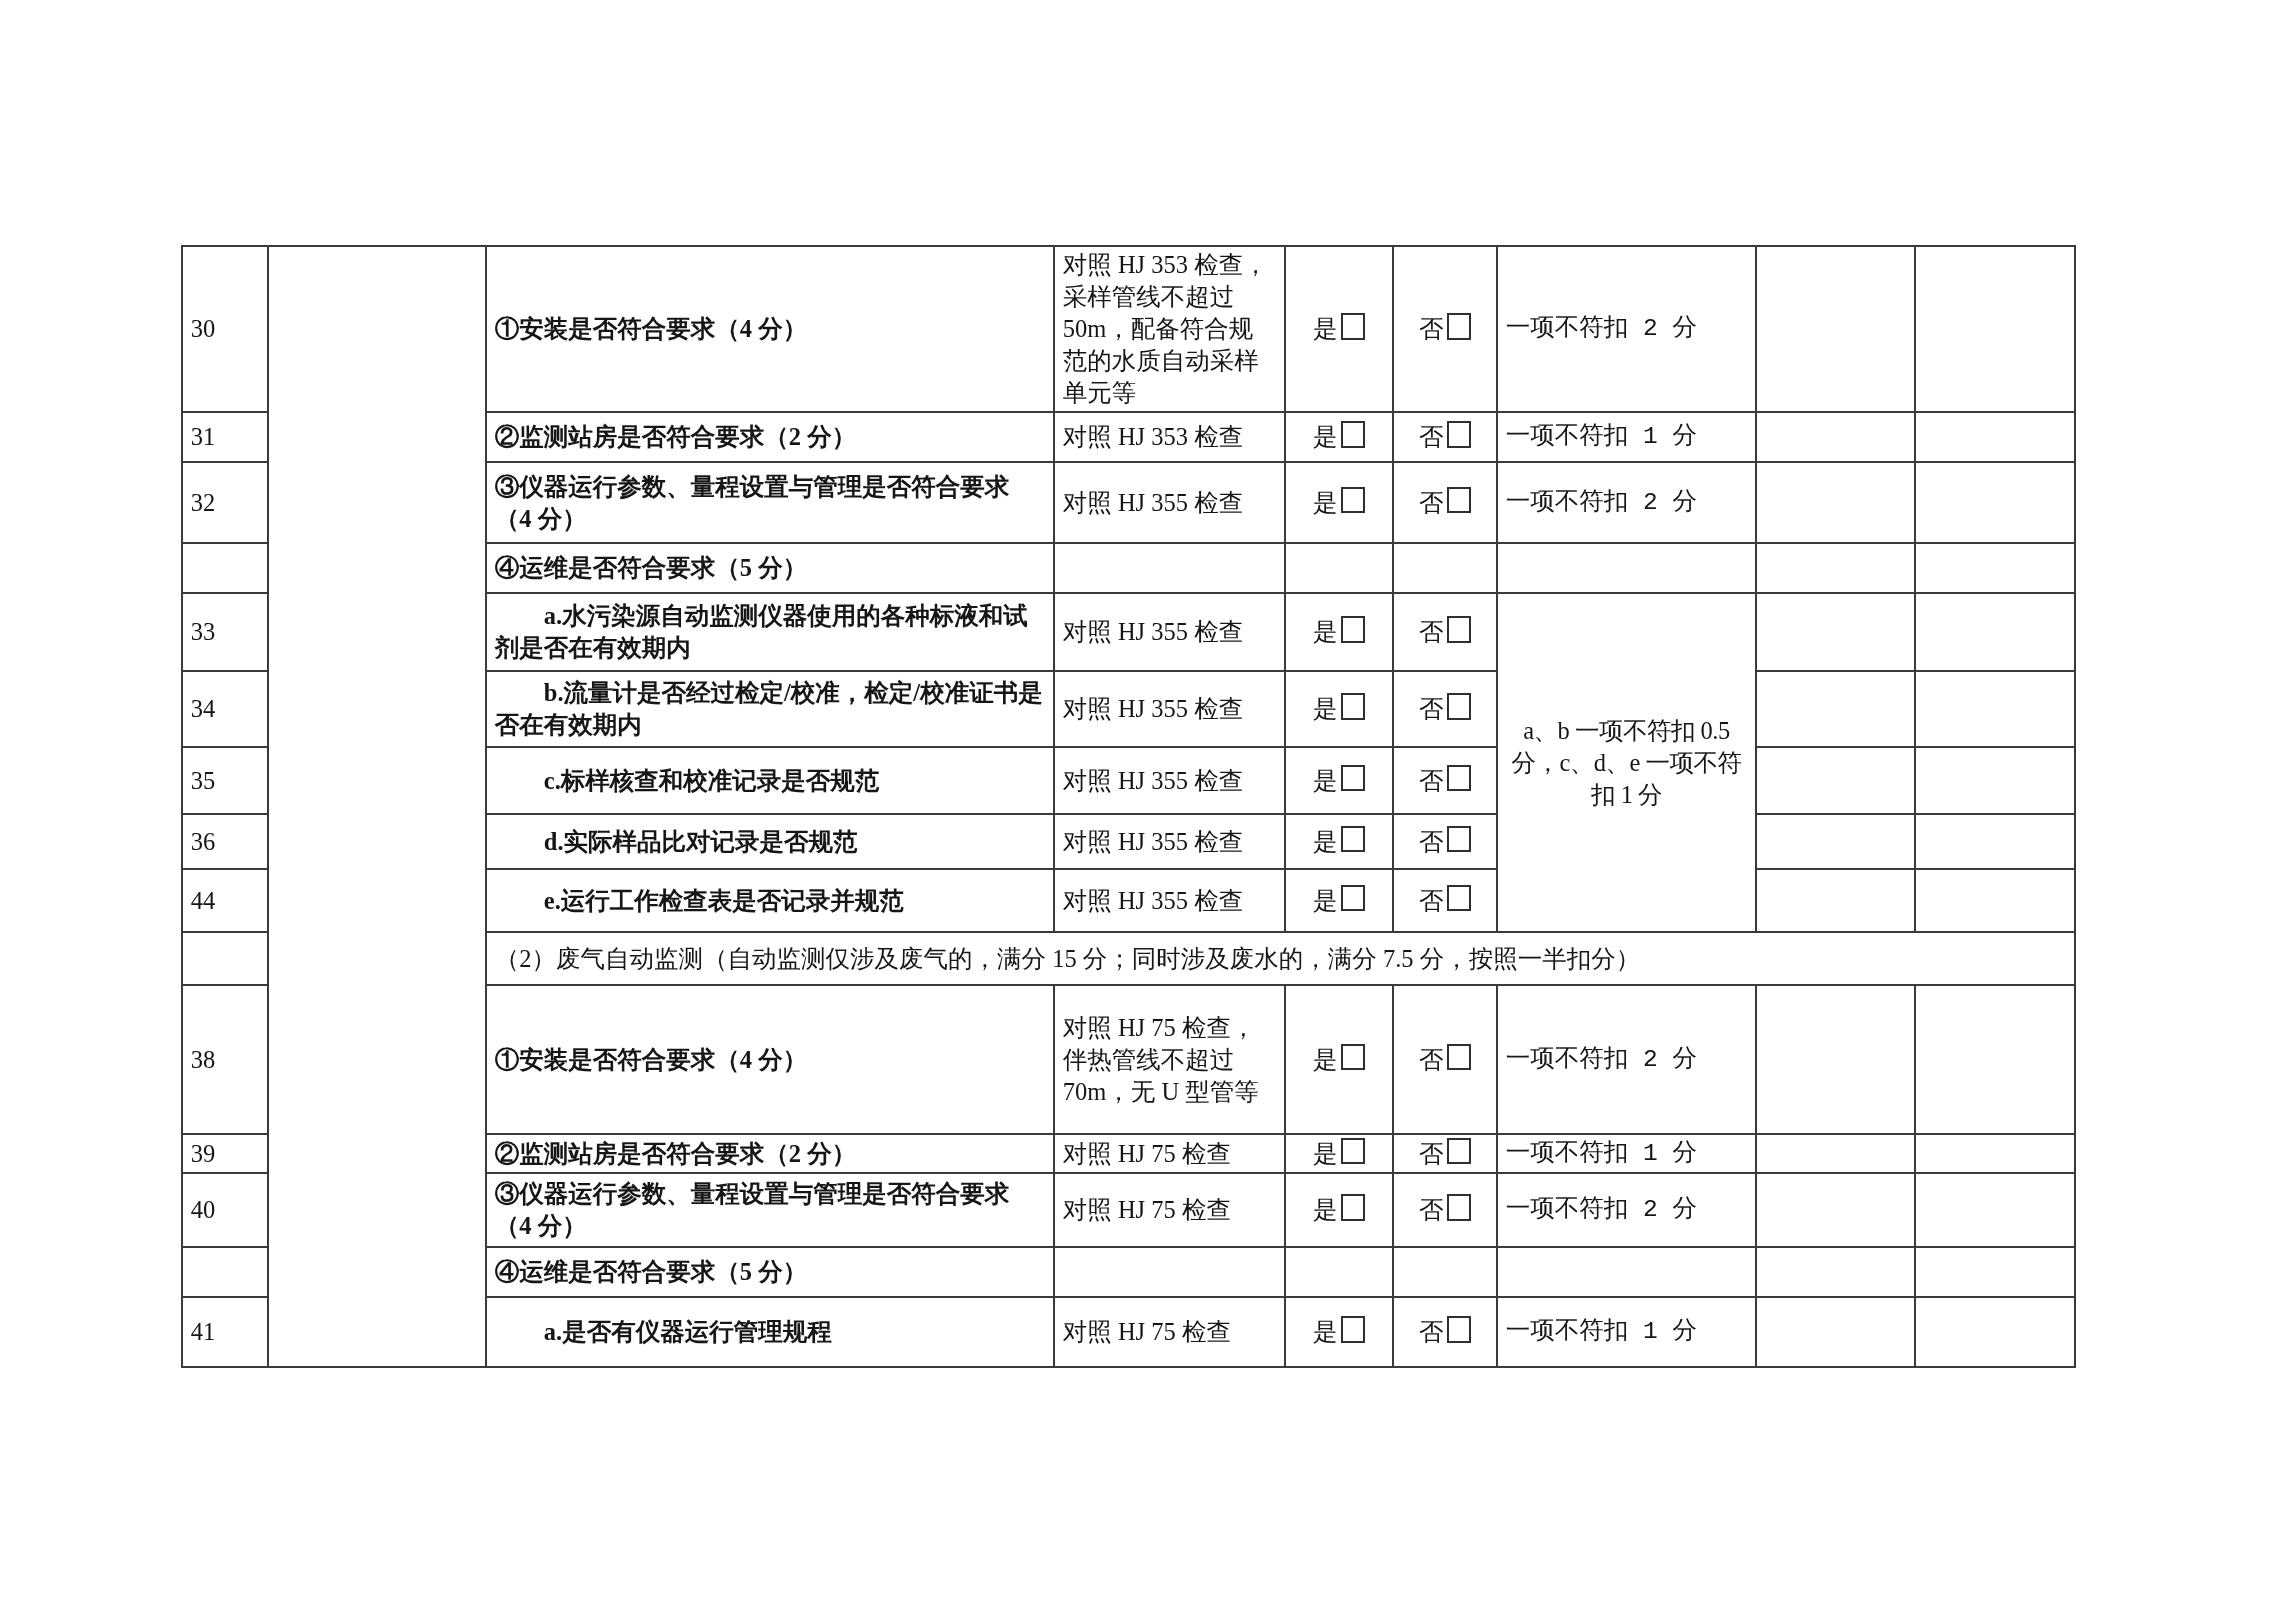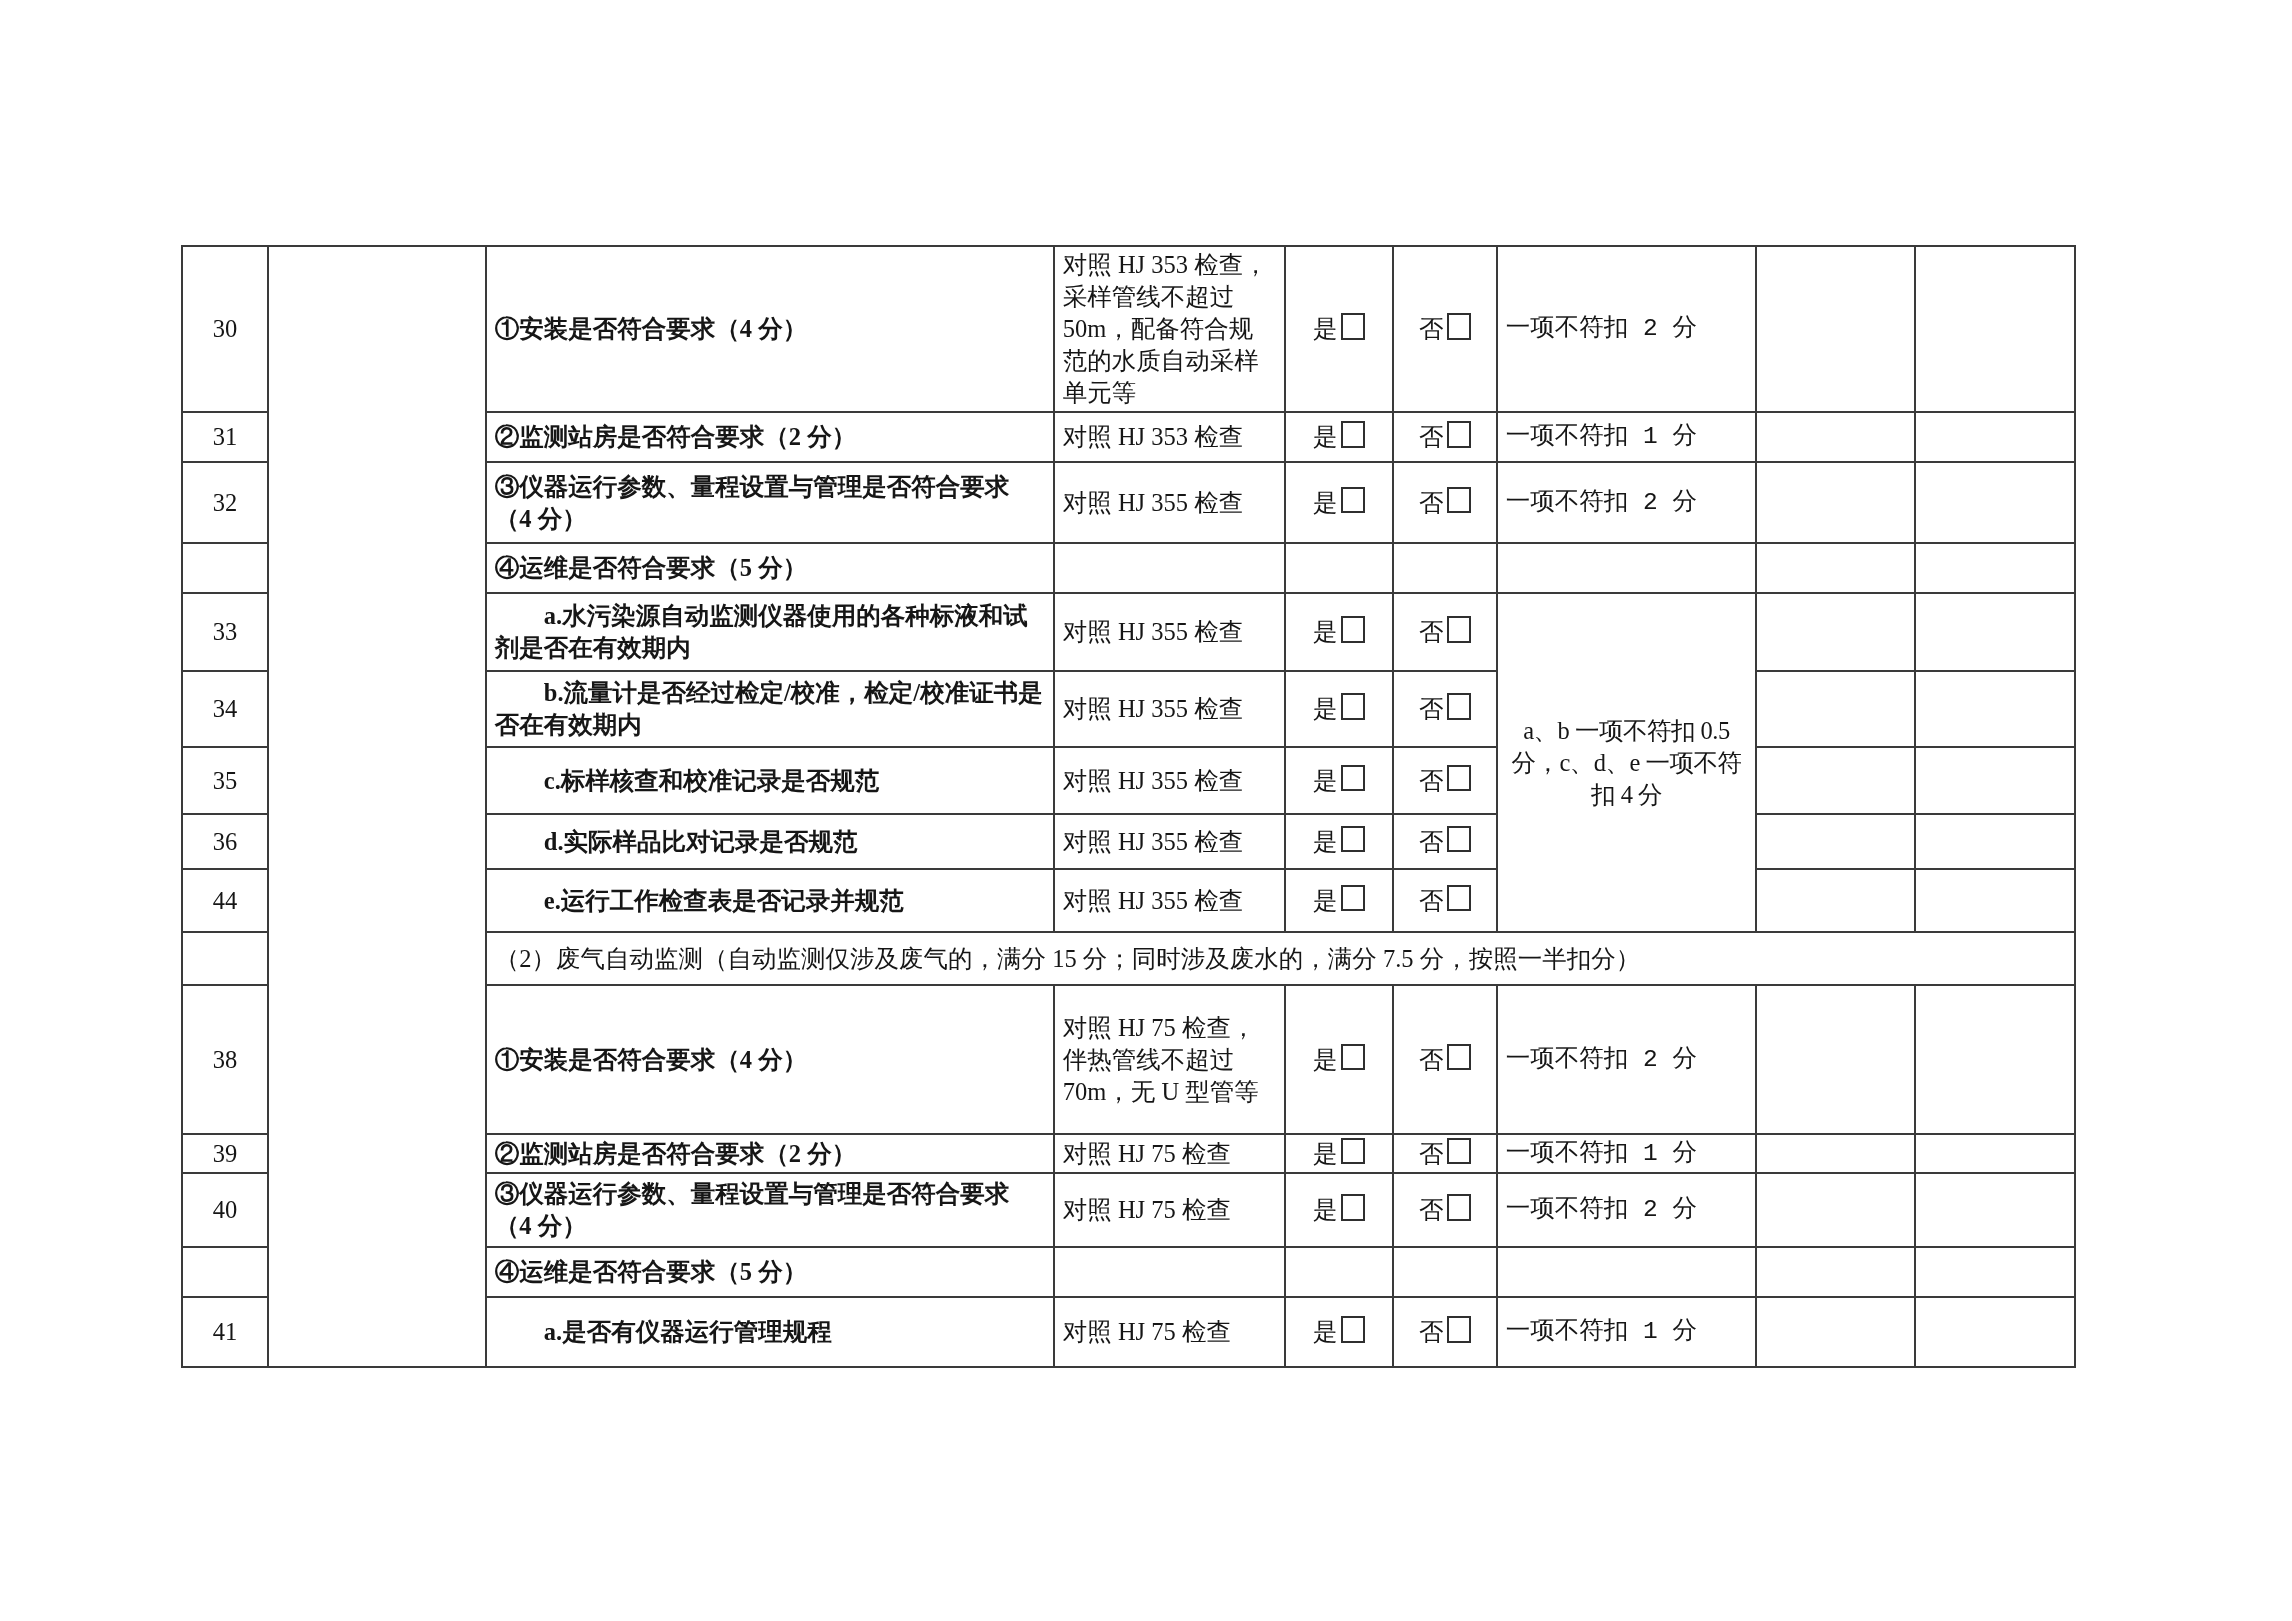--- a/index.html
+++ b/index.html
@@ -29,21 +29,21 @@
     font-size: 24.5px;
     line-height: 32px;
   }
   table.checklist td {
     border: 2px solid #3a3a3a;
     vertical-align: middle;
     padding: 2px 7.8px;
     overflow: hidden;
     word-break: break-word;
   }
-  td.num  { text-align: center; padding: 2px 3.9px; margin-left: 30px; }
+  td.num  { text-align: left; padding: 2px 3.9px; margin-left: 30px; }
   td.cat  { padding: 0; }
   td.item { text-align: left; padding: 2px 9.8px; font-weight: bold; }
   td.item.sub { text-indent: 2em; }
   td.method { text-align: left; padding: 2px 7.8px; border-radius: 8px; }
   td.chk { text-align: center; padding: 2px 3.9px; white-space: nowrap; }
   td.ded { text-align: left; padding: 2px 7.8px; font-family: Liberation Mono, monospace; }
   td.ded-merged { text-align: center; padding: 2px 3.9px; letter-spacing: -0.5px; }
   td.section { text-align: left; padding: 2px 7.8px 2px 19.6px; }
   td.extra { padding: 0; }
   .box {
@@ -118,21 +118,21 @@
       <td class="extra"></td>
       <td class="extra"></td>
     </tr>
 
     <tr style="height:78px">
       <td class="num">33</td>
       <td class="item sub">a.水污染源自动监测仪器使用的各种标液和试剂是否在有效期内</td>
       <td class="method">对照 HJ 355 检查</td>
       <td class="chk"><span>是</span><span class="box"></span></td>
       <td class="chk"><span>否</span><span class="box"></span></td>
-      <td class="ded-merged" rowspan="5">a、b 一项不符扣 0.5 分，c、d、e 一项不符扣 4 分</td>
+      <td class="ded-merged" rowspan="5">a、b 一项不符扣 0.5 分，c、d、e 一项不符扣 1 分</td>
       <td class="extra"></td>
       <td class="extra"></td>
     </tr>
 
     <tr style="height:76px">
       <td class="num">34</td>
       <td class="item sub">b.流量计是否经过检定/校准，检定/校准证书是否在有效期内</td>
       <td class="method">对照 HJ 355 检查</td>
       <td class="chk"><span>是</span><span class="box"></span></td>
       <td class="chk"><span>否</span><span class="box"></span></td>

